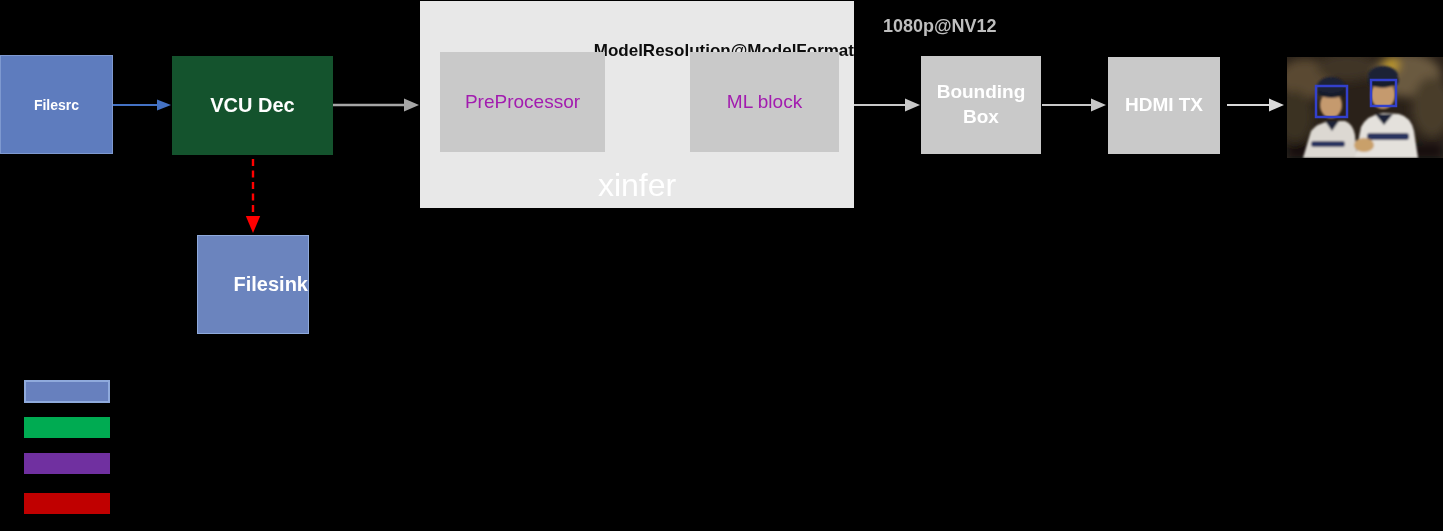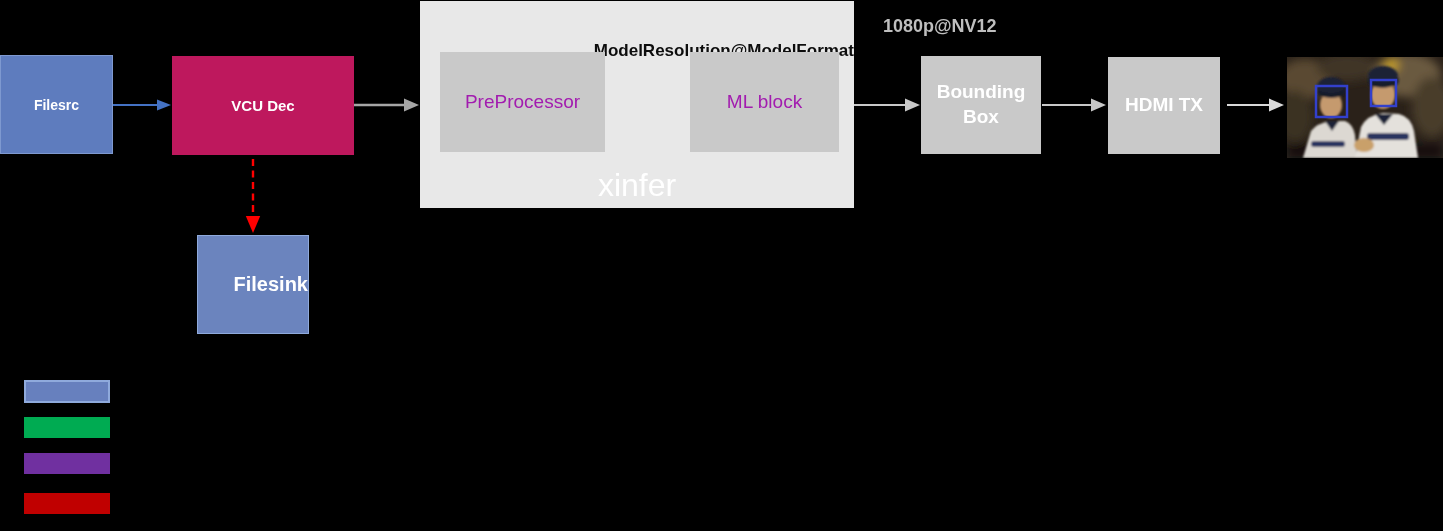--- a/index.html
+++ b/index.html
@@ -6,22 +6,22 @@
   .stage{
     position:relative; width:1443px; height:531px; background:#000000;
     font-family:"Liberation Sans", sans-serif; overflow:hidden;
   }
   .node{
     position:absolute; display:flex; align-items:center; justify-content:center;
     text-align:center; color:#ffffff; font-weight:bold; box-sizing:border-box;
   }
   .node-filesrc{ left:0px; top:55px; width:113px; height:99px;
     background:#5E7CBE; border:1px solid #7E99D0; font-size:14px;}
-  .node-vcu{ left:172px; top:56px; width:182px; height:99px;
-    background:#be185d; font-size:15px;}
+  .node-vcu{ left:172px; top:56px; width:161px; height:99px;
+    background:#14532d; font-size:20px;}
   .node-filesink{ left:197px; top:235px; width:112px; height:99px;
     background:#6B84BE; border:1px solid #8FAADC; font-size:20px;justify-content:flex-end;}
   .container-xinfer{ position:absolute; left:420px; top:1px; width:434px; height:207px;
     background:#E8E8E8;}
   .xinfer-title{ position:absolute; top:40px; left:0; width:100%; text-align:right;
     color:#0d0d0d; font-weight:bold; font-size:17px;}
   .node-inner{ position:absolute; background:#C9C9C9; display:flex; align-items:center;
     justify-content:center; color:#a21caf; font-weight:normal; font-size:19px;}
   .node-pre{ left:20px; top:51px; width:165px; height:100px;}
   .node-ml{ left:270px; top:51px; width:149px; height:100px;}

